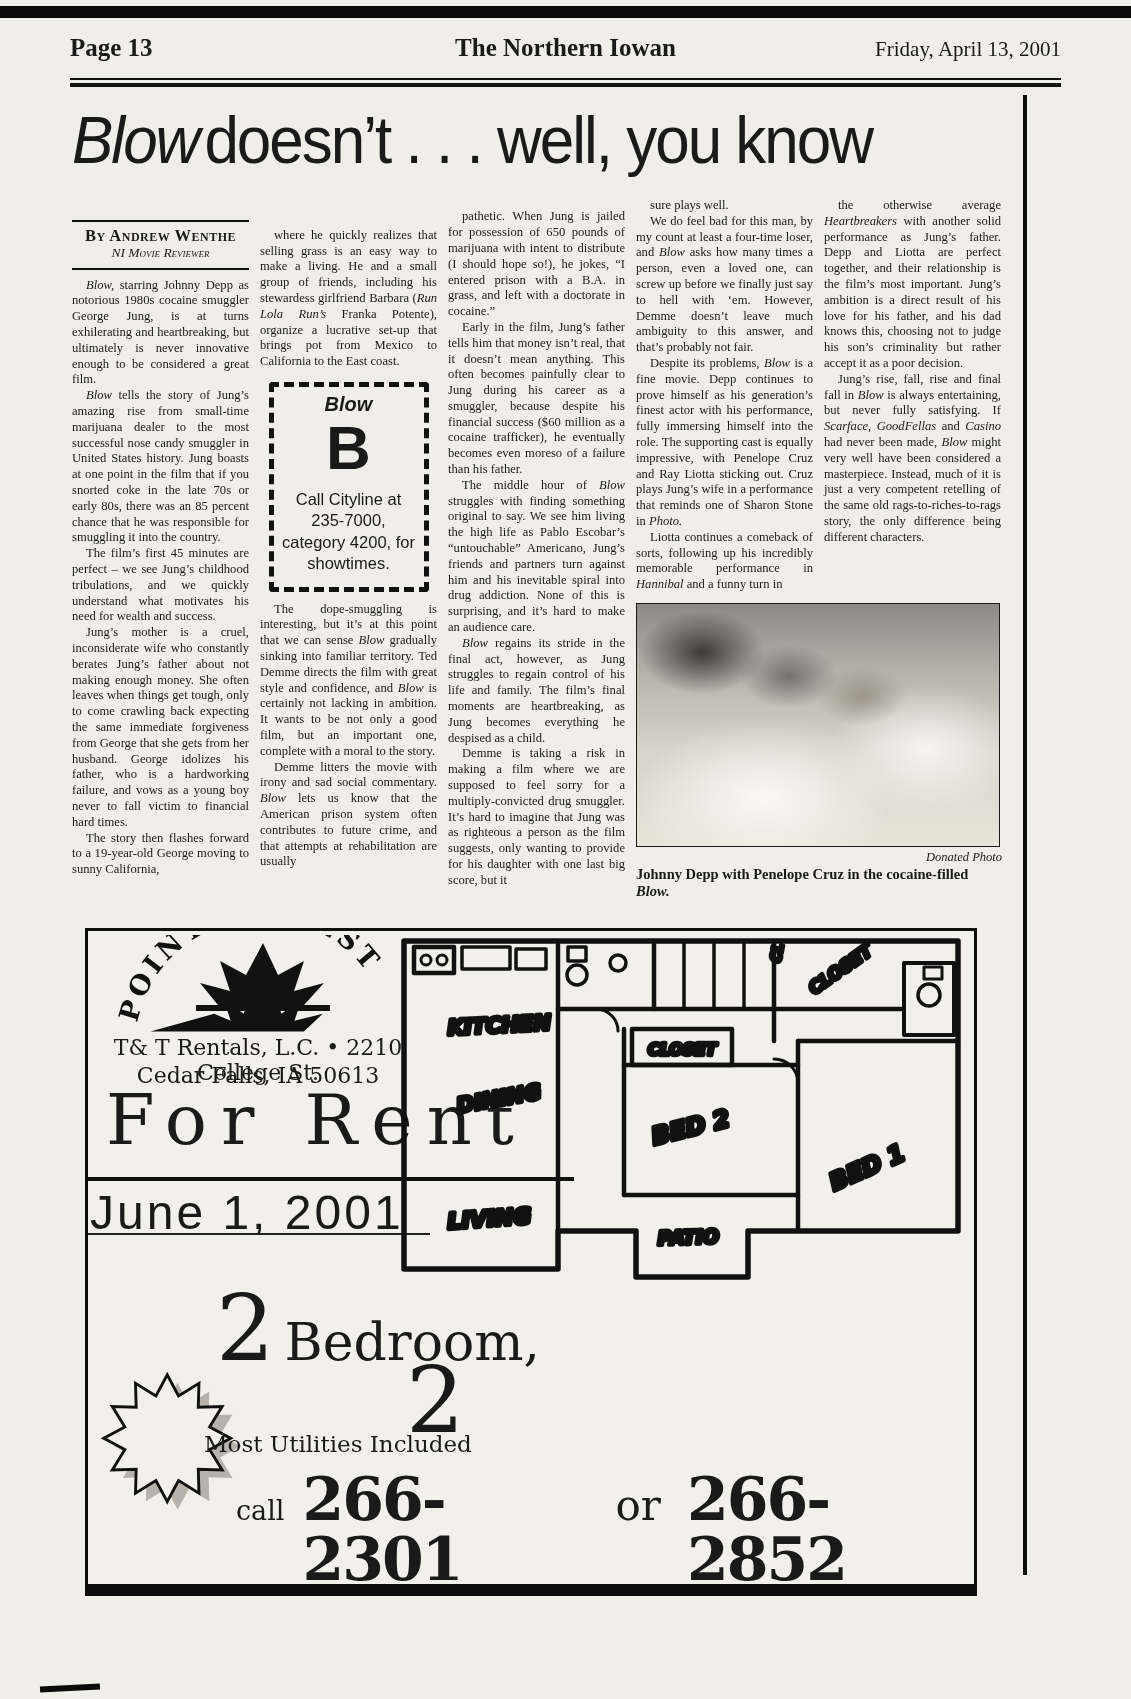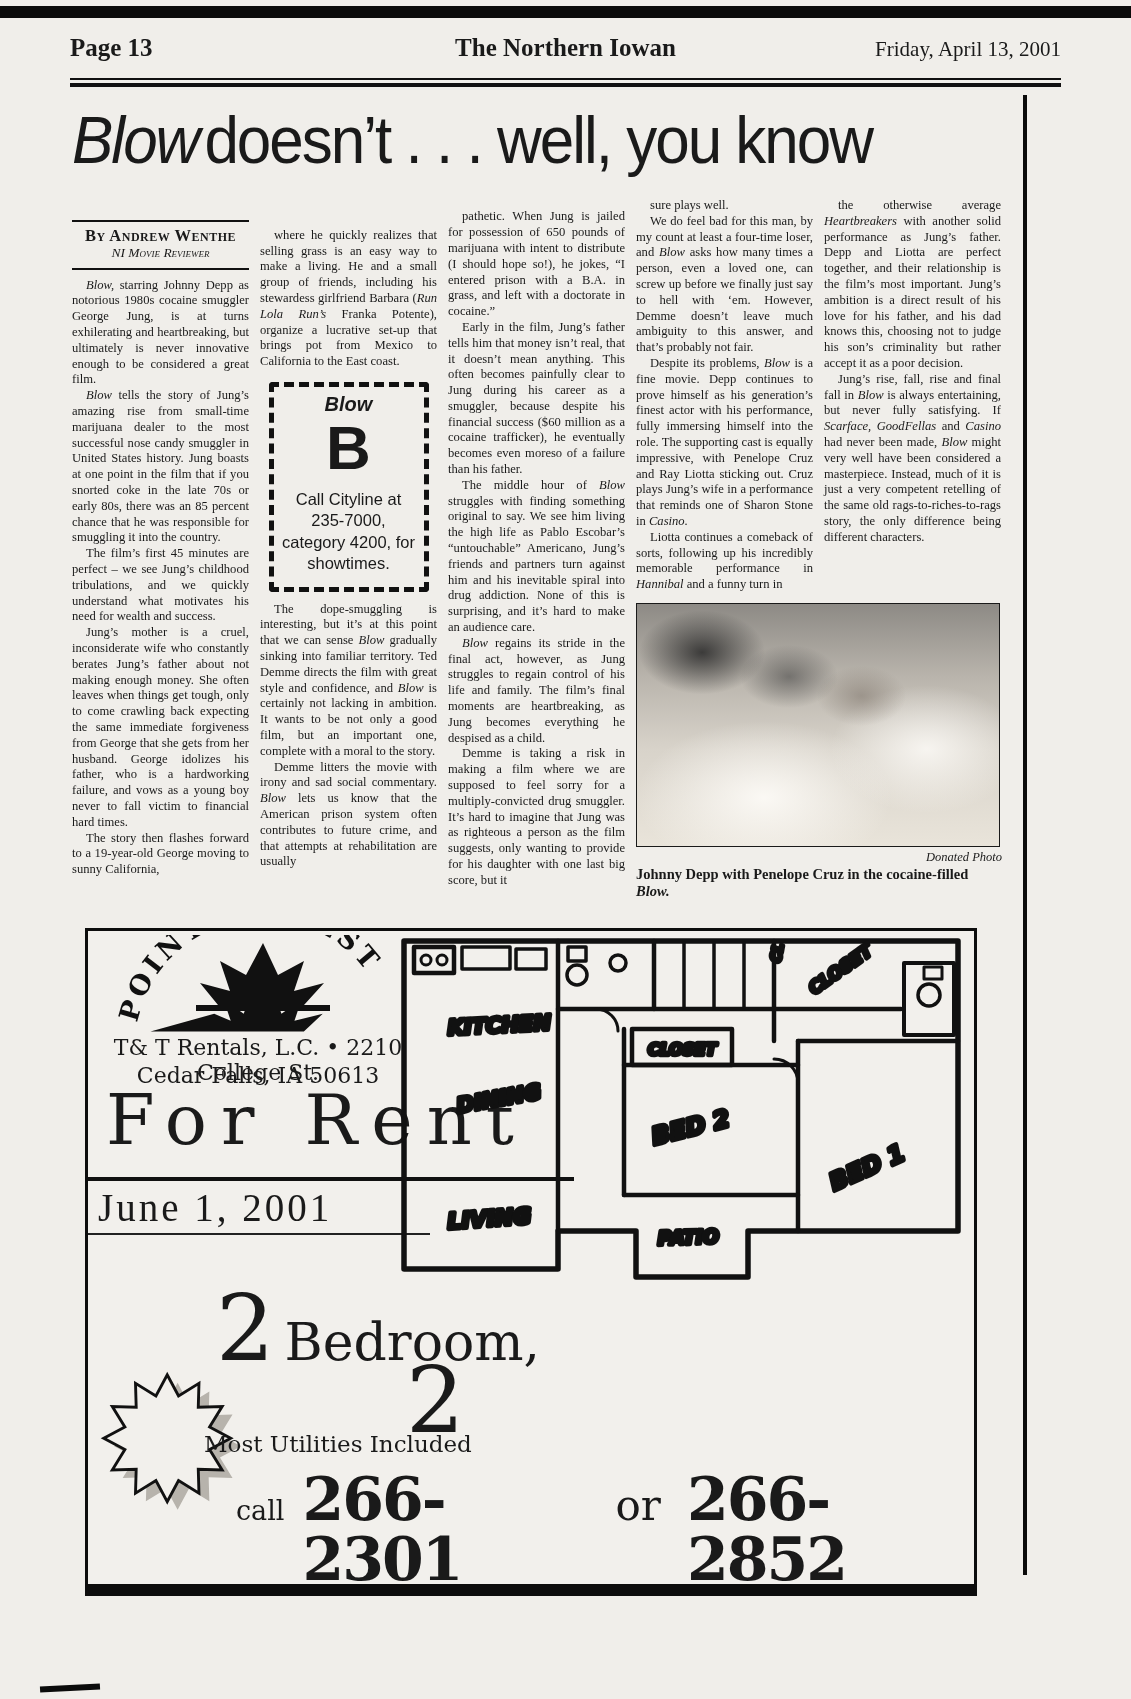--- a/index.html
+++ b/index.html
@@ -74,21 +74,21 @@
     position:relative;box-sizing:border-box;
     margin:28px 70px 0 85px;width:892px;height:668px;
     border:3px solid #0d0d0d;border-bottom:12px solid #0d0d0d;
     background:#f2f0ec;
   }
   .ad .abs{position:absolute;}
   .pw-address1{left:0;top:104px;width:340px;text-align:center;font-size:22px;font-family:"DejaVu Serif", serif;}
   .pw-address2{left:0;top:132px;width:340px;text-align:center;font-size:22px;font-family:"DejaVu Serif", serif;}
   .for-rent{left:18px;top:148px;font-family:"DejaVu Serif", serif;font-size:70px;letter-spacing:14px;}
   .fr-rule{left:0;top:246px;width:486px;height:4px;background:#111;}
-  .june{left:10px;top:254px;font-family:Liberation Serif, serif;font-size:39px;letter-spacing:3px;}
+  .june{left:2px;top:254px;font-family:Liberation Sans, sans-serif;font-size:48px;letter-spacing:3px;}
   .june-rule{left:0;top:302px;width:342px;height:2px;background:#222;}
   .bed-line{left:128px;top:352px;display:flex;align-items:baseline;font-family:"DejaVu Serif", serif;}
   .bath-line{left:318px;top:424px;display:flex;align-items:baseline;font-family:"DejaVu Serif", serif;}
   .big-num{font-size:92px;line-height:1;}
   .big-text{font-size:52px;margin-left:10px;}
   .util-text{left:116px;top:500px;font-family:"DejaVu Serif", serif;font-size:23px;}
   .call-line{left:148px;top:538px;display:flex;align-items:baseline;font-family:"DejaVu Serif", serif;}
   .call-word{font-size:27px;margin-right:18px;}
   .phone{font-size:60px;font-weight:bold;letter-spacing:-2px;line-height:1;}
   .or-word{font-size:42px;margin:0 26px;}
@@ -143,21 +143,21 @@
       <p>The middle hour of <i>Blow</i> struggles with finding something original to say. We see him living the high life as Pablo Escobar’s “untouchable” Americano, Jung’s friends and partners turn against him and his inevitable spiral into drug addiction. None of this is surprising, and it’s hard to make an audience care.</p>
       <p><i>Blow</i> regains its stride in the final act, however, as Jung struggles to regain control of his life and family. The film’s final moments are heartbreaking, as Jung becomes everything he despised as a child.</p>
       <p>Demme is taking a risk in making a film where we are supposed to feel sorry for a multiply-convicted drug smuggler. It’s hard to imagine that Jung was as righteous a person as the film suggests, only wanting to provide for his daughter with one last big score, but it</p>
     </div>
 
     <div class="rightwrap">
       <div class="rightcols">
         <div class="col">
           <p>sure plays well.</p>
           <p>We do feel bad for this man, by my count at least a four-time loser, and <i>Blow</i> asks how many times a person, even a loved one, can screw up before we finally just say to hell with ‘em. However, Demme doesn’t leave much ambiguity to this answer, and that’s probably not fair.</p>
-          <p>Despite its problems, <i>Blow</i> is a fine movie. Depp continues to prove himself as his generation’s finest actor with his performance, fully immersing himself into the role. The supporting cast is equally impressive, with Penelope Cruz and Ray Liotta sticking out. Cruz plays Jung’s wife in a performance that reminds one of Sharon Stone in <i>Casino.</i></p>
+          <p>Despite its problems, <i>Blow</i> is a fine movie. Depp continues to prove himself as his generation’s finest actor with his performance, fully immersing himself into the role. The supporting cast is equally impressive, with Penelope Cruz and Ray Liotta sticking out. Cruz plays Jung’s wife in a performance that reminds one of Sharon Stone in <i>Photo.</i></p>
           <p>Liotta continues a comeback of sorts, following up his incredibly memorable performance in <i>Hannibal</i> and a funny turn in</p>
         </div>
         <div class="col">
           <p>the otherwise average <i>Heartbreakers</i> with another solid performance as Jung’s father. Depp and Liotta are perfect together, and their relationship is the film’s most important. Jung’s ambition is a direct result of his love for his father, and his dad knows this, choosing not to judge his son’s criminality but rather accept it as a poor decision.</p>
           <p>Jung’s rise, fall, rise and final fall in <i>Blow</i> is always entertaining, but never fully satisfying. If <i>Scarface, GoodFellas</i> and <i>Casino</i> had never been made, <i>Blow</i> might very well have been considered a masterpiece. Instead, much of it is just a very competent retelling of the same old rags-to-riches-to-rags story, the only difference being different characters.</p>
         </div>
       </div>
       <div class="photo"></div>
       <div class="credit">Donated Photo</div>
       <div class="caption">Johnny Depp with Penelope Cruz in the cocaine-filled <i>Blow.</i></div>

